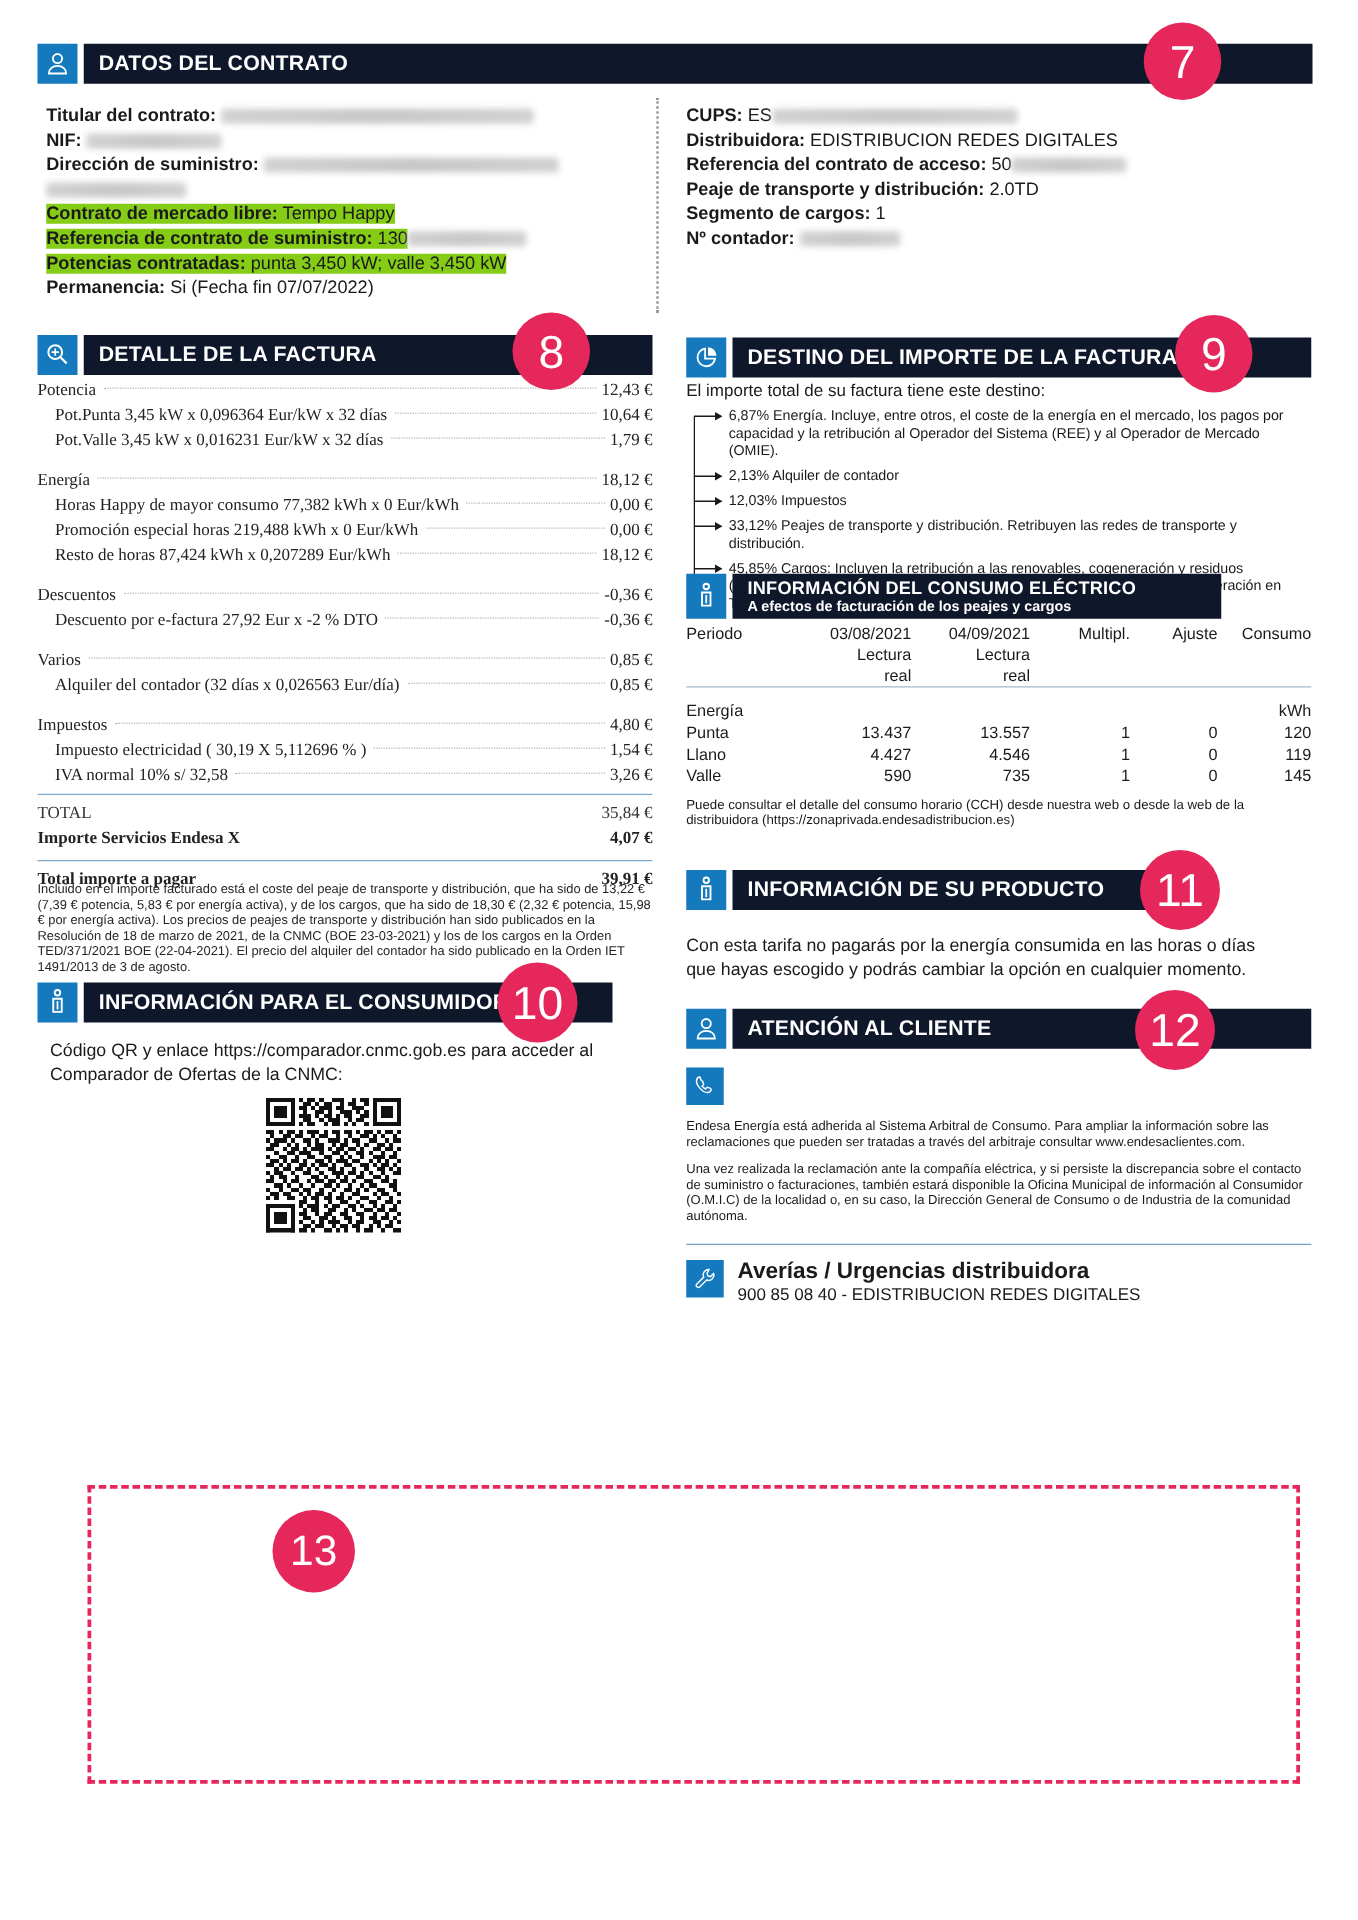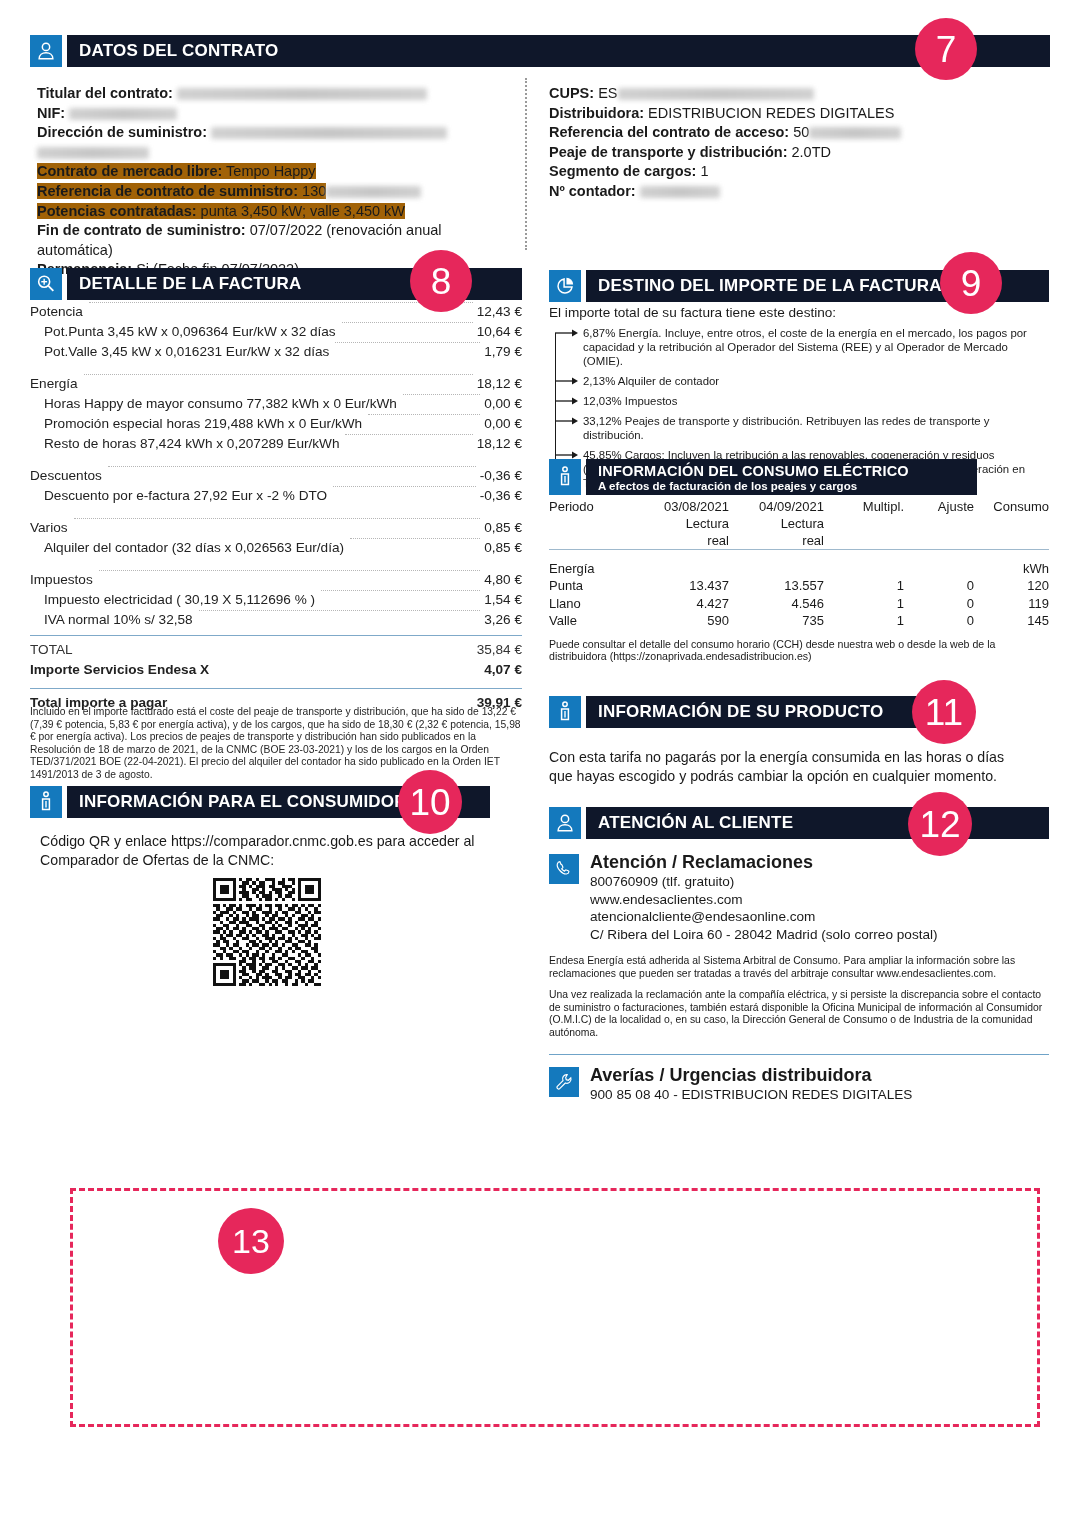--- a/index.html
+++ b/index.html
@@ -33,29 +33,29 @@
     position: absolute; border-radius: 50%; background: #e6275b; color: #fff;
     display: flex; align-items: center; justify-content: center;
     font-size: 37px; font-weight: 400; line-height: 1; z-index: 40;
     font-family: "Liberation Sans", sans-serif;
   }
 
   
   .contract-l { position: absolute; left: 37px; top: 84px; width: 470px; font-size: 14.5px; line-height: 19.6px; }
   .contract-r { position: absolute; left: 549px; top: 84px; width: 500px; font-size: 14.5px; line-height: 19.6px; }
   .contract-l b, .contract-r b { font-weight: bold; }
-  .hl { background: #a16207; display: inline; }
+  .hl { background: #84cc16; display: inline; }
   .redact { display: inline-block; vertical-align: -2px; height: 12px; border-radius: 2px;
             background: linear-gradient(90deg,#c9c9c9,#bdbdbd,#c9c9c9); filter: blur(2.4px); opacity:.85; }
   .vdiv { position: absolute; left: 525px; top: 78px; width: 0; height: 172px;
           border-left: 2px dotted #9a9a9a; }
 
   
   .inv { position: absolute; left: 30px; top: 302px; width: 492px; font-size: 13.6px; color: #222; }
-  .row { display: flex; align-items: flex-start; line-height: 20px; }
+  .row { display: flex; align-items: center; line-height: 20px; font-family: Liberation Serif, serif; }
   .row .lab { white-space: nowrap; }
   .row .dots { flex: 1 1 auto; border-bottom: 1px dotted #b6b6b6; margin: 0 4px 4px 6px; min-width: 8px; }
   .row .amt { white-space: nowrap; text-align: right; }
   .row.sub { padding-left: 14px; }
   .gap { height: 12px; }
   .hr-blue { border-top: 1.6px solid #7fa9c9; margin: 5px 0 4px; }
   .row.total .lab, .row.total .amt { color: #333; }
   .row.bold .lab, .row.bold .amt { font-weight: bold; }
   .note-sm { position: absolute; left: 30px; top: 706px; width: 492px;
              font-size: 10.3px; line-height: 12.6px; color: #262626; text-align: left; }
@@ -123,21 +123,20 @@
   <div class="vdiv"></div>
 
   <div class="contract-l">
     <div><b>Titular del contrato:</b> <span class="redact" style="width:250px"></span></div>
     <div><b>NIF:</b> <span class="redact" style="width:108px"></span></div>
     <div><b>Dirección de suministro:</b> <span class="redact" style="width:236px"></span></div>
     <div><span class="redact" style="width:112px"></span></div>
     <div><span class="hl"><b>Contrato de mercado libre:</b> <span>Tempo Happy</span></span></div>
     <div><span class="hl"><b>Referencia de contrato de suministro:</b> <span>130</span></span><span class="redact" style="width:95px"></span></div>
     <div><span class="hl"><b>Potencias contratadas:</b> <span>punta 3,450 kW; valle 3,450 kW</span></span></div>
-    <div><b>Fin de contrato de suministro:</b> <span>07/07/2022 (renovación anual automática)</span></div>
     <div><b>Permanencia:</b> <span>Si (Fecha fin 07/07/2022)</span></div>
   </div>
 
   <div class="contract-r">
     <div><b>CUPS:</b> <span>ES</span><span class="redact" style="width:196px"></span></div>
     <div><b>Distribuidora:</b> <span>EDISTRIBUCION REDES DIGITALES</span></div>
     <div><b>Referencia del contrato de acceso:</b> <span>50</span><span class="redact" style="width:92px"></span></div>
     <div><b>Peaje de transporte y distribución:</b> <span>2.0TD</span></div>
     <div><b>Segmento de cargos:</b> <span>1</span></div>
     <div><b>Nº contador:</b> <span class="redact" style="width:80px"></span></div>
@@ -734,27 +733,20 @@
   </div>
   <div class="badge" style="left:908px; top:792px; width:64px; height:64px;">12</div>
 
   <div class="att">
     <div class="att-blk">
       <div class="att-ico">
         <svg width="20" height="20" viewBox="0 0 24 24">
             <path d="M7 3.2c-1.3 0-2.6 1.2-3 2.6-.6 2.2.6 5.3 3 8 2.4 2.7 5.6 4.5 7.9 4.2 1.5-.2 2.8-1.4 3-2.7.1-.6-.2-.9-.8-1.2l-2.3-1c-.6-.3-1 0-1.4.5l-.7 1c-1.3-.5-2.5-1.5-3.5-2.8l1-.8c.5-.4.6-.8.4-1.4l-1-2.4c-.3-.6-.6-.9-1.2-.8z" fill="none" stroke="#fff" stroke-width="1.4"></path>
           </svg>
       </div>
-      <div>
-        <div class="att-title">Atención / Reclamaciones</div>
-        <div class="att-line">800760909 (tlf. gratuito)</div>
-        <div class="att-line">www.endesaclientes.com</div>
-        <div class="att-line">atencionalcliente@endesaonline.com</div>
-        <div class="att-line">C/ Ribera del Loira 60 - 28042 Madrid (solo correo postal)</div>
-      </div>
     </div>
     <div class="att-note">
       <p>Endesa Energía está adherida al Sistema Arbitral de Consumo. Para ampliar la información sobre las reclamaciones que pueden ser tratadas a través del arbitraje consultar www.endesaclientes.com.</p>
       <p>Una vez realizada la reclamación ante la compañía eléctrica, y si persiste la discrepancia sobre el contacto de suministro o facturaciones, también estará disponible la Oficina Municipal de información al Consumidor (O.M.I.C) de la localidad o, en su caso, la Dirección General de Consumo o de Industria de la comunidad autónoma.</p>
     </div>
     <div class="att-hr"></div>
     <div class="att-blk">
       <div class="att-ico">
         <svg width="20" height="20" viewBox="0 0 24 24">
             <path d="M15.8 3.2a5 5 0 0 0-5 7.2L4 17.2a1.6 1.6 0 0 0 0 2.3l.5.5a1.6 1.6 0 0 0 2.3 0l6.8-6.8a5 5 0 0 0 6.6-6.2l-2.9 2.9-2.6-.7-.7-2.6z" fill="none" stroke="#fff" stroke-width="1.4"></path>

